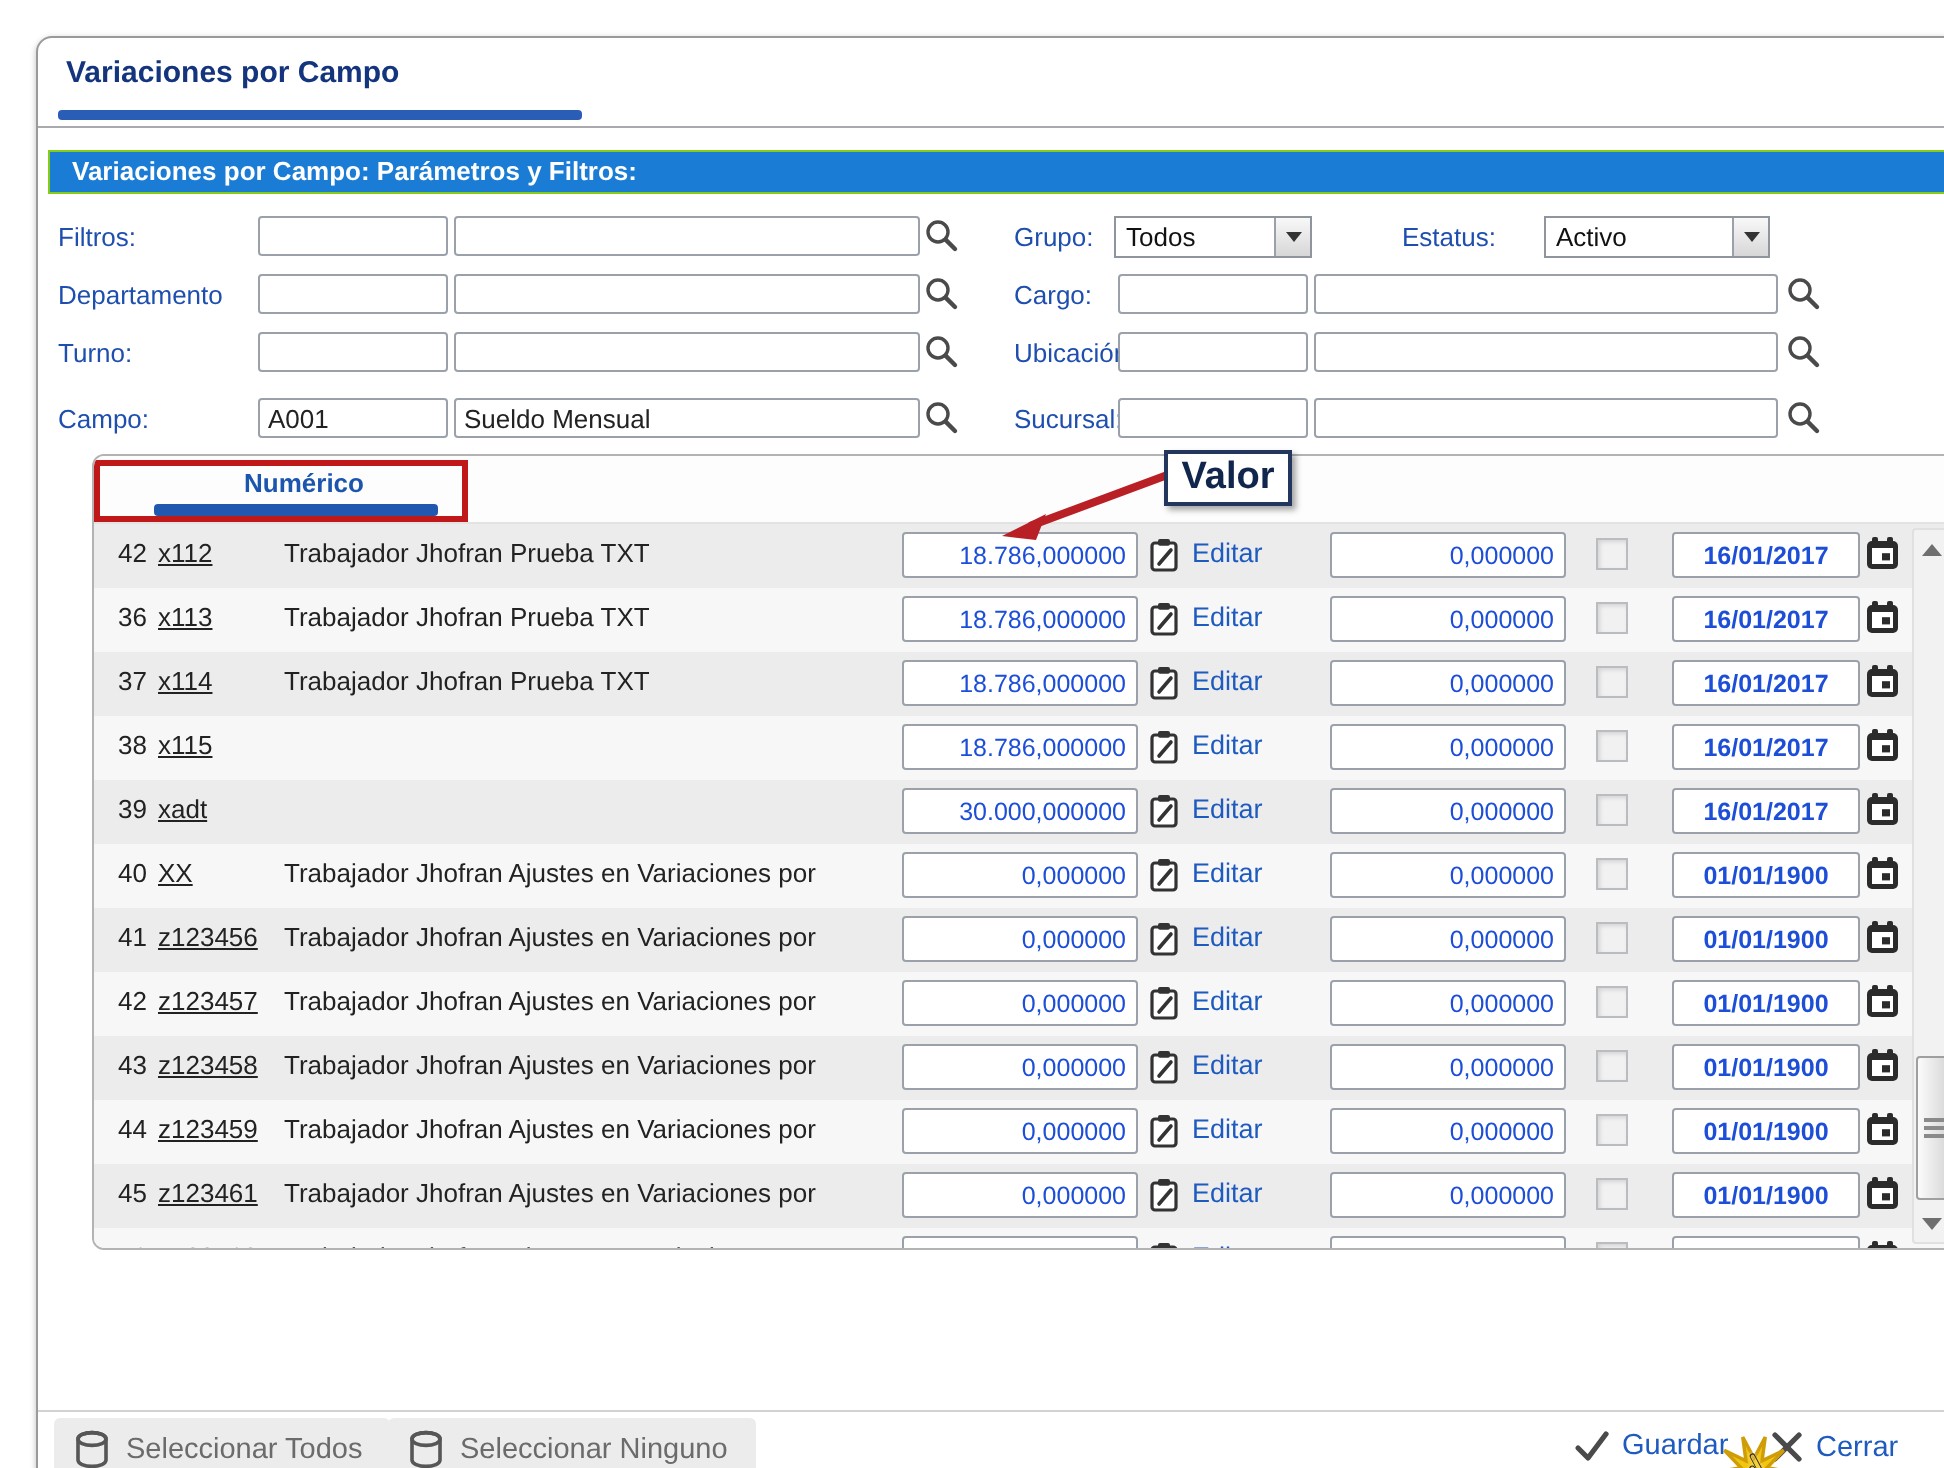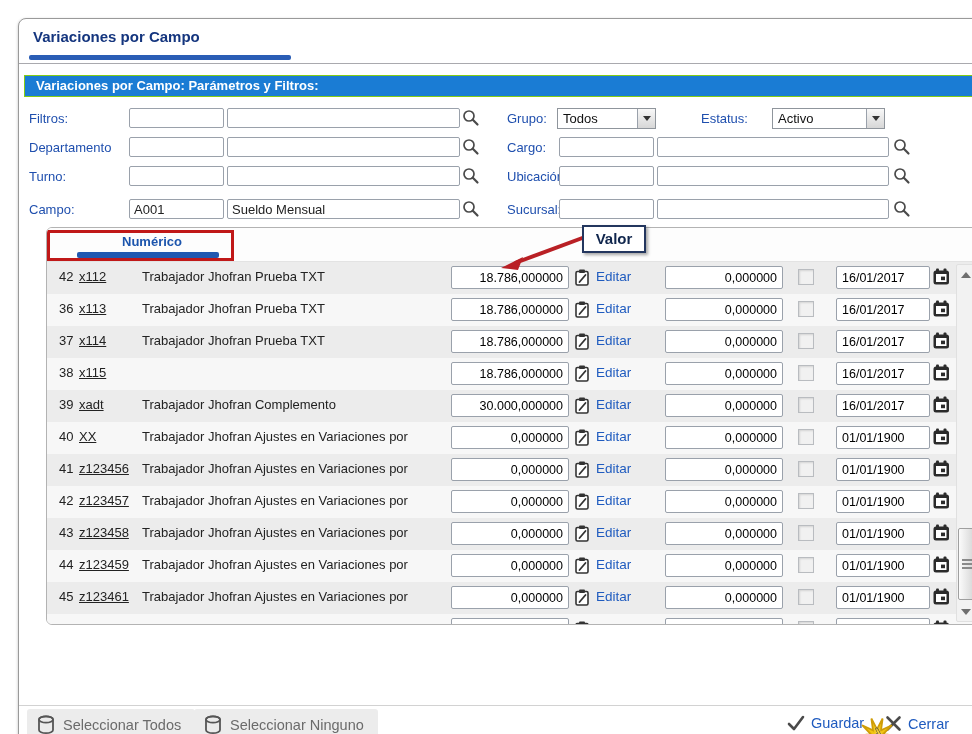--- a/index.html
+++ b/index.html
@@ -23,37 +23,37 @@
   .selectbox .sel-text { flex:1; padding-left:5px; }
   .sel-btn { width:18px; height:100%; border-left:1px solid #9aa1ab; background:linear-gradient(#f8f8f8,#d7d7d7); display:flex; align-items:center; justify-content:center; }
   .sel-btn .tri { width:0; height:0; border-left:4px solid transparent; border-right:4px solid transparent; border-top:5px solid #333; }
   
   .grid-box { position:absolute; left:27px; top:208px; width:936px; height:398px; border:1px solid #b3b3b3; border-radius:6px; background:#fff; overflow:hidden; }
   .grid-tabstrip { position:relative; height:34px; border-bottom:1px solid #e3e3e3; background:#fdfdfd; }
   .numtab-label { position:absolute; left:30px; top:6px; width:150px; text-align:center; font-size:13px; font-weight:bold; color:#1c55ad; cursor:pointer; }
   .numtab-underline { position:absolute; left:30px; top:24px; width:142px; height:6px; background:#2058b0; border-radius:2px; }
   .red-rect { position:absolute; left:0px; top:2px; width:187px; height:31px; border:3px solid #c01818; }
   
-  .callout { position:absolute; left:563px; top:206px; width:64px; height:28px; background:#fff; border:2px solid #23365e; box-shadow:2px 2px 3px rgba(0,0,0,.35); font-size:15px; font-weight:bold; color:#10264d; text-align:center; line-height:24px; z-index:30; }
+  .callout { position:absolute; left:563px; top:206px; width:64px; height:28px; background:#fff; border:2px solid #23365e; box-shadow:2px 2px 3px rgba(0,0,0,.35); font-size:19px; font-weight:bold; color:#10264d; text-align:center; line-height:24px; z-index:30; }
   .arrow-svg { position:absolute; left:478px; top:214px; z-index:29; pointer-events:none; }
   
   .grid-row { position:relative; height:32px; width:100%; font-size:13px; color:#222; }
   .grid-row.base { background:#ececec; }
   .grid-row.alt { background:#f7f7f7; }
   .cell { position:absolute; top:7px; white-space:nowrap; }
   .cnum { left:12px; }
   .ccode { left:32px; text-decoration:underline; color:#222; cursor:pointer; }
   .cname { left:95px; width:302px; overflow:hidden; }
-  .rowinput { position:absolute; top:4px; height:23px; border:1px solid #9aa1ab; border-radius:2px; background:#fff; font-family:"Liberation Sans",sans-serif; font-size:12.5px; text-align:right; padding:0 5px; color:#000000; }
+  .rowinput { position:absolute; top:4px; height:23px; border:1px solid #9aa1ab; border-radius:2px; background:#fff; font-family:"Liberation Sans",sans-serif; font-size:12.5px; text-align:right; padding:0 5px; color:#1d4ed8; }
   .val1 { left:404px; width:118px; }
   .val2 { left:618px; width:118px; }
   .editic { position:absolute; left:528px; top:7px; width:16px; height:17px; }
   .editar { position:absolute; left:549px; top:7px; color:#1f5bbf; font-size:13.5px; cursor:pointer; text-decoration:none; }
   .rowchk { position:absolute; left:751px; top:7px; width:16px; height:16px; background:#f1f1f1; border:1px solid #b9bcc0; box-shadow:inset 1px 1px 2px rgba(0,0,0,.12); cursor:pointer; }
-  .dateinput { left:789px; width:94px; text-align:left; }
+  .dateinput { left:789px; width:94px; text-align:center;font-weight:bold; }
   .calic { position:absolute; left:886px; top:6px; width:17px; height:17px; cursor:pointer; }
   
   .vscroll { position:absolute; right:5px; top:36px; bottom:2px; width:20px; background:#f2f2f2; border:1px solid #e0e0e0; border-radius:2px; }
   .sb-btn { position:absolute; left:0; width:18px; height:17px; display:flex; align-items:center; justify-content:center; cursor:pointer; }
   .sb-up { top:1px; } .sb-down { bottom:1px; }
   .tri-up { width:0;height:0;border-left:5px solid transparent;border-right:5px solid transparent;border-bottom:6px solid #6f6f6f; }
   .tri-down { width:0;height:0;border-left:5px solid transparent;border-right:5px solid transparent;border-top:6px solid #6f6f6f; }
   .sb-thumb { position:absolute; left:1px; top:263px; width:16px; height:72px; background:linear-gradient(90deg,#fbfbfb,#d9d9d9); border:1px solid #9f9f9f; border-radius:2px; cursor:pointer; }
   .sb-grip { position:absolute; left:3px; top:30px; width:10px; height:2px; background:#8a8a8a; box-shadow:0 4px 0 #8a8a8a, 0 8px 0 #8a8a8a; }
   
@@ -261,21 +261,20 @@
     <span class="rowchk"></span>
     <input class="rowinput dateinput" value="16/01/2017" style="">
     <svg class="calic">
             <use href="#ic-cal"></use>
           </svg>
   </div>
 
   <div class="grid-row base">
     <span class="cell cnum">39</span>
     <a class="cell ccode">xadt</a>
-    <span class="cell cname">Trabajador Jhofran Complemento</span>
     <input class="rowinput val1" value="30.000,000000" style="">
     <svg class="editic">
             <use href="#ic-edit"></use>
           </svg>
     <a class="editar">Editar</a>
     <input class="rowinput val2" value="0,000000" style="">
     <span class="rowchk"></span>
     <input class="rowinput dateinput" value="16/01/2017" style="">
     <svg class="calic">
             <use href="#ic-cal"></use>

